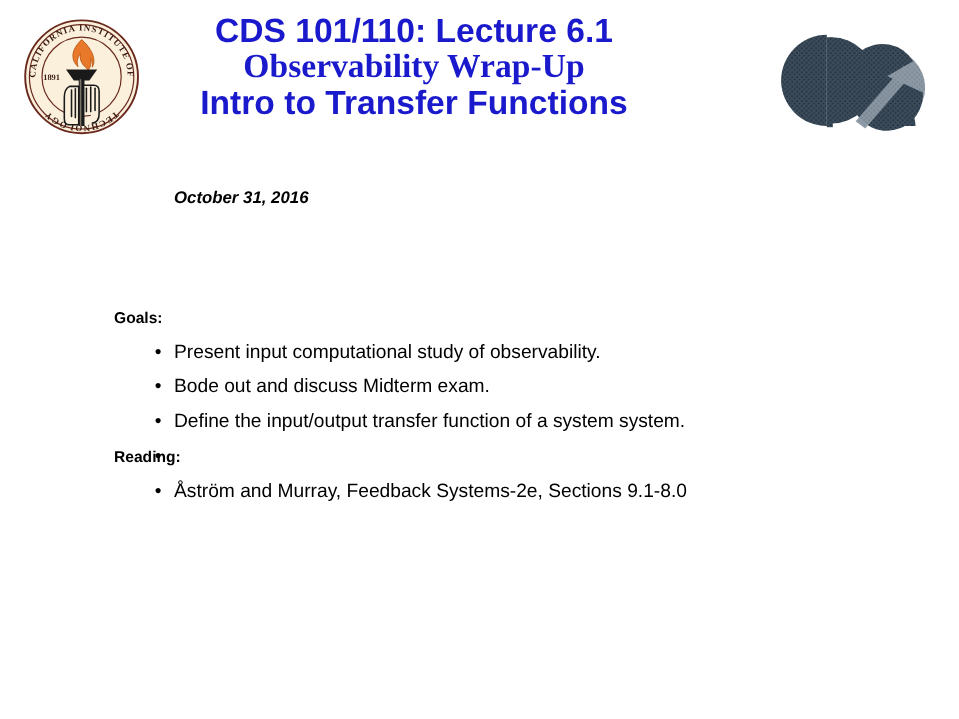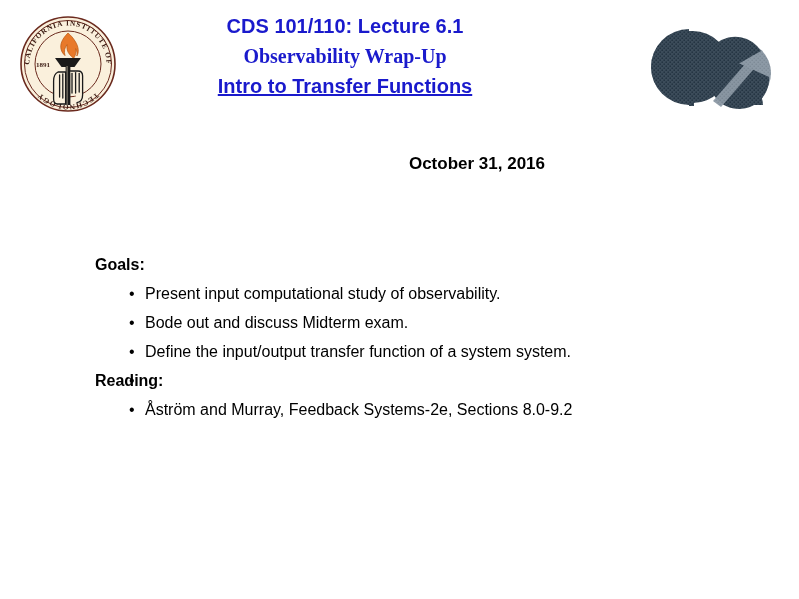--- a/index.html
+++ b/index.html
@@ -48,48 +48,49 @@
 
   
   #title-block {
     position: absolute;
     left: 145px;
     top: 11px;
     width: 400px;
     text-align: center;
   }
   .title-line {
-    font-size: 20px;
+    font-size: 28px;
     font-weight: bold;
     line-height: 30px;
     letter-spacing: 0px;
     white-space: nowrap;
   }
 
   
   #date-line {
     position: absolute;
     left: 145px;
     top: 153px;
     width: 400px;
-    text-align: right;
-    font-size: 17px;
+    text-align: left;
+    font-size: 14px;
     font-weight: bold;
     line-height: 22px;
+    font-style: italic;
   }
 
   
   #body-content {
     position: absolute;
     left: 95px;
     top: 255px;
     width: 660px;
   }
   .section-heading {
-    font-size: 16px;
+    font-size: 13px;
     font-weight: bold;
     line-height: 20px;
     margin: 0;
   }
   .bullet-list {
     list-style: none;
     margin: 0;
     padding: 0;
   }
   .bullet-item {
@@ -190,21 +191,21 @@
       <path d="M128 56 A 30 30 0 1 1 80 34 Z" fill="url(#halftone)"></path>
 
       <path d="M72 80 L 112 34 L 118 42 L 80 86 Z" fill="url(#halftoneLight)" opacity="0.95"></path>
       <path d="M104 60 A 26 26 0 0 1 122 84 L 86 84 Z" fill="url(#halftone)"></path>
     </svg>
   </div>
 
   <div id="title-block">
     <div class="title-line" style="color:#1a1acc;">CDS 101/110: Lecture 6.1</div>
     <div class="title-line" style="color:#1a1acc;font-family:Liberation Serif, serif;">Observability Wrap-Up</div>
-    <div class="title-line" style="color:#1a1acc;text-decoration:underline;">Intro to Transfer Functions</div>
+    <div class="title-line" style="color:#1a1acc;">Intro to Transfer Functions</div>
   </div>
 
   <div id="date-line">October 31, 2016</div>
 
   <div id="body-content">
 
     <div id="goals-section">
       <p class="section-heading">Goals:</p>
       <ul class="bullet-list" id="goals-list">
         <li class="bullet-item">
@@ -223,19 +224,19 @@
           <span class="bullet-dot">•</span>
         </li>
       </ul>
     </div>
 
     <div id="reading-section">
       <p class="section-heading">Reading:</p>
       <ul class="bullet-list" id="reading-list">
         <li class="bullet-item">
           <span class="bullet-dot">•</span>
-          <span>Åström and Murray, Feedback Systems-2e, Sections 8.0-9.2</span>
+          <span>Åström and Murray, Feedback Systems-2e, Sections 9.1-8.0</span>
         </li>
       </ul>
     </div>
 
   </div>
 </div>
 
 </body></html>

